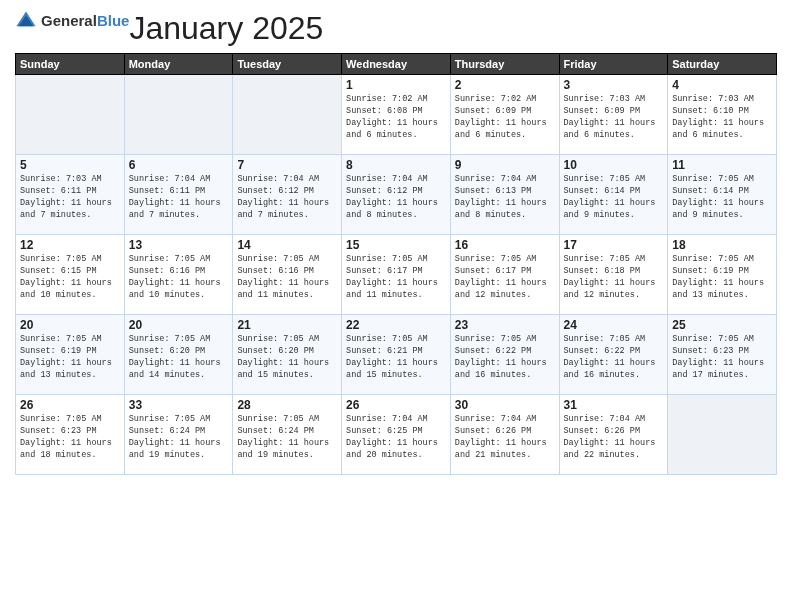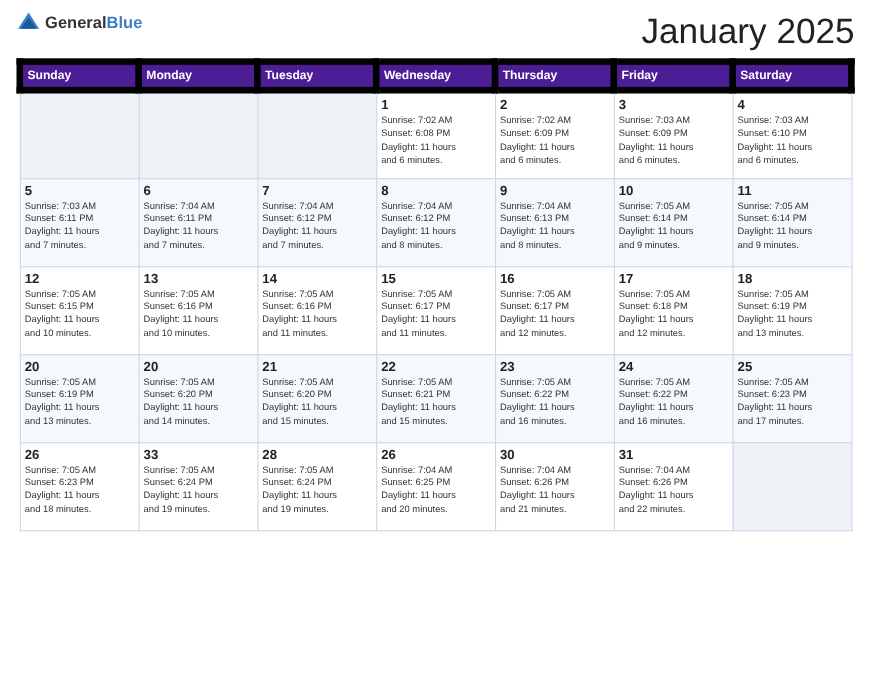--- a/index.html
+++ b/index.html
@@ -9,21 +9,20 @@
       width: 792px;
       height: 612px;
       overflow: hidden;
     }
     .container {
       width: 792px;
       padding: 10px 15px;
     }
     .header-row {
       display: flex;
-      justify-content: space-between;
       align-items: flex-start;
       margin-bottom: 6px;
     }
     .logo {
       display: flex;
       align-items: center;
       gap: 4px;
     }
     .logo-text-general {
       font-size: 15px;
@@ -50,27 +49,27 @@
     .location-title {
       font-size: 14px;
       color: #444;
     }
     .calendar {
       width: 100%;
       border-collapse: collapse;
       table-layout: fixed;
     }
     .calendar thead th {
-      background-color: #4c1d95;
+      background-color: #404040;
       color: #fff;
       font-size: 11px;
       font-weight: bold;
       padding: 4px 4px;
       text-align: left;
-      border: 6px solid #000000;
+      border: 1px solid #000000;
     }
     .calendar tbody td {
       vertical-align: top;
       border: 1px solid #c8d8e8;
       padding: 3px 4px;
       font-size: 9px;
       color: #333;
       height: 80px;
       background: #fff;
     }
@@ -80,20 +79,21 @@
     .day-number {
       font-size: 12px;
       font-weight: bold;
       color: #222;
       margin-bottom: 2px;
     }
     .day-info {
       font-size: 8.5px;
       color: #333;
       line-height: 1.4;
+      font-family: Liberation Mono, monospace;
     }
     .empty-cell {
       background: #eef2f7 !important;
     }
   </style>
 </head>
 <body>
 
 <div class="container">
   <div class="header-row">

